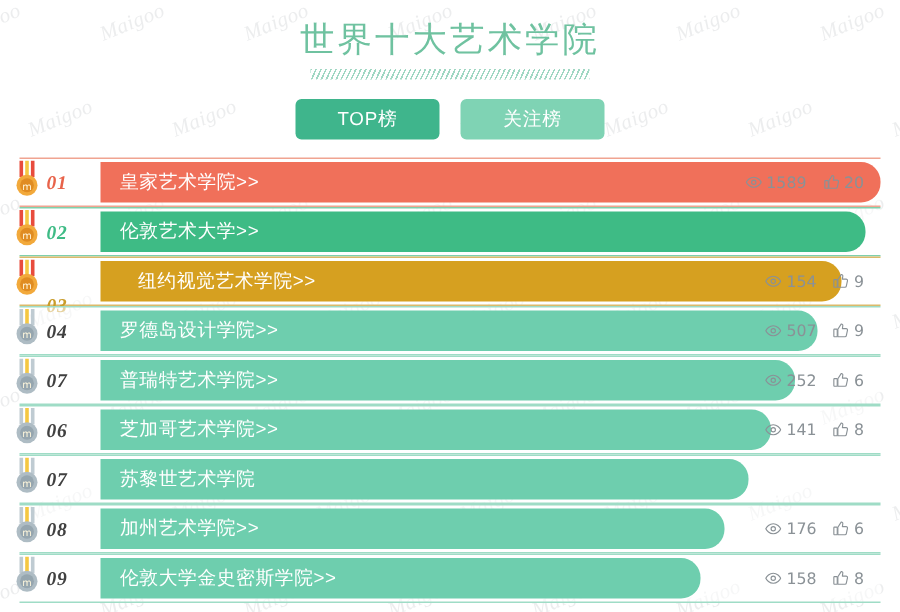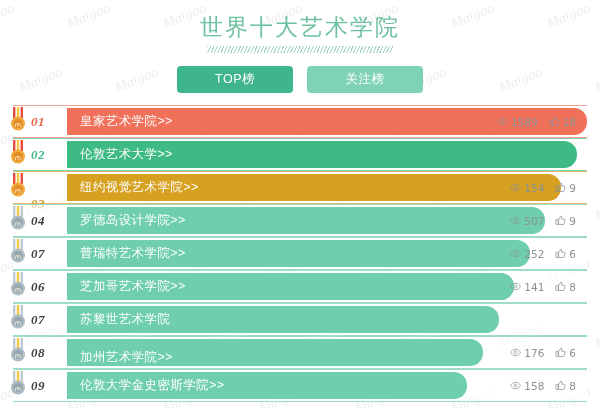--- a/index.html
+++ b/index.html
@@ -65,21 +65,21 @@
   
   #tab-bar {
     display: flex;
     justify-content: center;
     gap: 14px;
     margin-top: 13px;
     position: relative;
     z-index: 10;
   }
   .tab {
-    width: 116px;
+    width: 96px;
     height: 27px;
     border-radius: 4px;
     color: #ffffff;
     font-size: 12.5px;
     line-height: 27px;
     text-align: center;
     letter-spacing: .5px;
     cursor: pointer;
     user-select: none;
   }
@@ -145,21 +145,21 @@
     left: 0;
     top: 0;
     height: 27px;
     border-radius: 0 13px 13px 0;
     background: #6ECEAE;
     display: flex;
     align-items: center;
   }
   .c1 .bar { background: #F0705A; }
   .c2 .bar { background: #3EBB85; text-align: center; }
-  .c3 .bar { background: #D6A020; }
+  .c3 .bar { background: #D6A020; padding-left: 12px; }
 
   .school-name {
     position: relative;
     z-index: 2;
     padding-left: 13px;
     color: #ffffff;
     font-size: 12.5px;
     letter-spacing: .4px;
     white-space: nowrap;
     cursor: pointer;
@@ -274,21 +274,21 @@
             </span>
             <span>1589</span>
           </span>
           <span class="stat">
             <span>
               <svg width="11" height="11" viewBox="0 0 16 16" xmlns="http://www.w3.org/2000/svg">
                 <path d="M5.2 6.6L8.4 1.6c0.9-0.3 1.7 0.4 1.6 1.3L9.6 6.0h3.6c0.9 0 1.5 0.8 1.3 1.6l-1.1 5.2c-0.1 0.6-0.7 1.0-1.3 1.0H5.2z" fill="none" stroke="#8A9196" stroke-width="1.1" stroke-linejoin="round"></path>
                 <rect x="1.3" y="6.4" width="3.3" height="7.4" rx="0.6" fill="none" stroke="#8A9196" stroke-width="1.1"></rect>
               </svg>
             </span>
-            <span>18</span>
+            <span>20</span>
           </span>
         </div>
       </div>
     </div>
     <div class="rank-row c2">
       <span class="medal-icon"><svg width="18" height="26" viewBox="0 0 18 26" xmlns="http://www.w3.org/2000/svg">
           <rect x="4" y="0" width="2.4" height="11" fill="#E84C3D"></rect>
           <rect x="7.8" y="0" width="2.4" height="11" fill="#F5C842"></rect>
           <rect x="11.6" y="0" width="2.4" height="11" fill="#E84C3D"></rect>
           <circle cx="9" cy="16.5" r="7" fill="#F2A93B"></circle>
@@ -467,21 +467,21 @@
       <span class="medal-icon"><svg width="18" height="26" viewBox="0 0 18 26" xmlns="http://www.w3.org/2000/svg">
           <rect x="4" y="0" width="2.4" height="11" fill="#BFCBD2"></rect>
           <rect x="7.8" y="0" width="2.4" height="11" fill="#F5C842"></rect>
           <rect x="11.6" y="0" width="2.4" height="11" fill="#BFCBD2"></rect>
           <circle cx="9" cy="16.5" r="7" fill="#AEBCC4"></circle>
           <circle cx="9" cy="16.5" r="4.6" fill="#96A6AF"></circle>
           <text x="9" y="19.6" font-size="6.5" font-family="DejaVu Sans, sans-serif" fill="#FFF7DC" text-anchor="middle">m</text>
         </svg></span>
       <span class="rank-num">08</span>
       <div class="bar-area">
-        <div class="bar" style="width: 80%; align-items: flex-end;">
+        <div class="bar" style="width: 80%;">
           <span class="school-name">加州艺术学院&gt;&gt;</span>
         </div>
         <div class="stats">
           <span class="stat">
             <span>
               <svg width="11" height="11" viewBox="0 0 16 16" xmlns="http://www.w3.org/2000/svg">
                 <path d="M8 3.2C4.4 3.2 1.6 6.1 0.8 8c0.8 1.9 3.6 4.8 7.2 4.8S14.4 9.9 15.2 8C14.4 6.1 11.6 3.2 8 3.2z" fill="none" stroke="#8A9196" stroke-width="1.1"></path>
                 <circle cx="8" cy="8" r="2.1" fill="none" stroke="#8A9196" stroke-width="1.1"></circle>
               </svg>
             </span>

